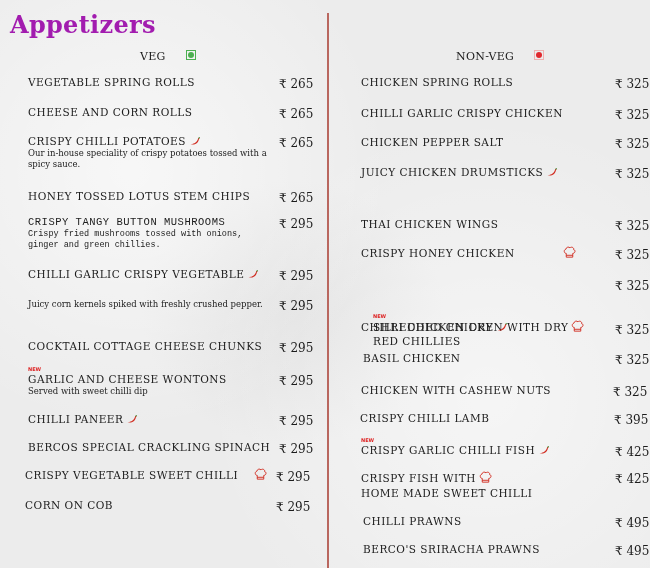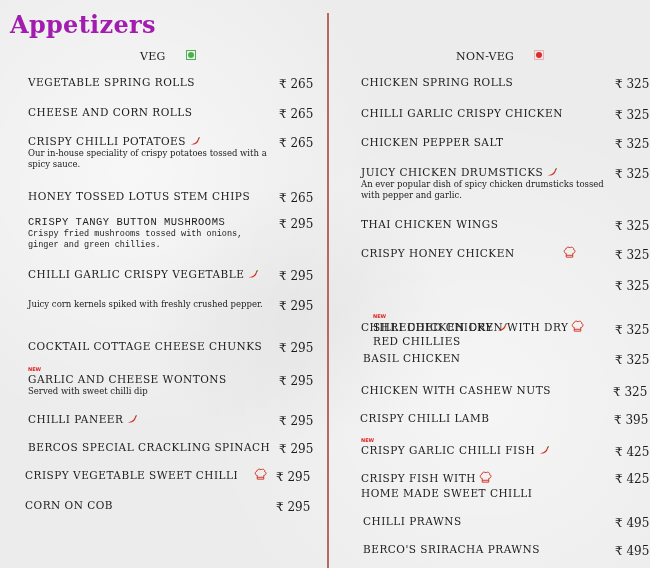--- a/index.html
+++ b/index.html
@@ -184,21 +184,20 @@
 </div>
 <div class="price" style="left:615px;top:137px;">₹ 325</div>
 
 <div class="item" style="left:361px;top:166px;width:255px;">
   <div class="name">
       <span>JUICY CHICKEN DRUMSTICKS</span>
       <svg class="chilli">
         <use href="#chilli"></use>
       </svg>
     </div>
-  <div class="desc">An ever popular dish of spicy chicken drumsticks tossed with pepper and garlic.</div>
 </div>
 <div class="price" style="left:615px;top:167px;">₹ 325</div>
 
 <div class="item" style="left:361px;top:218px;">
   <div class="name">THAI CHICKEN WINGS</div>
 </div>
 <div class="price" style="left:615px;top:219px;">₹ 325</div>
 
 <div class="item" style="left:361px;top:246px;">
   <div class="name">

